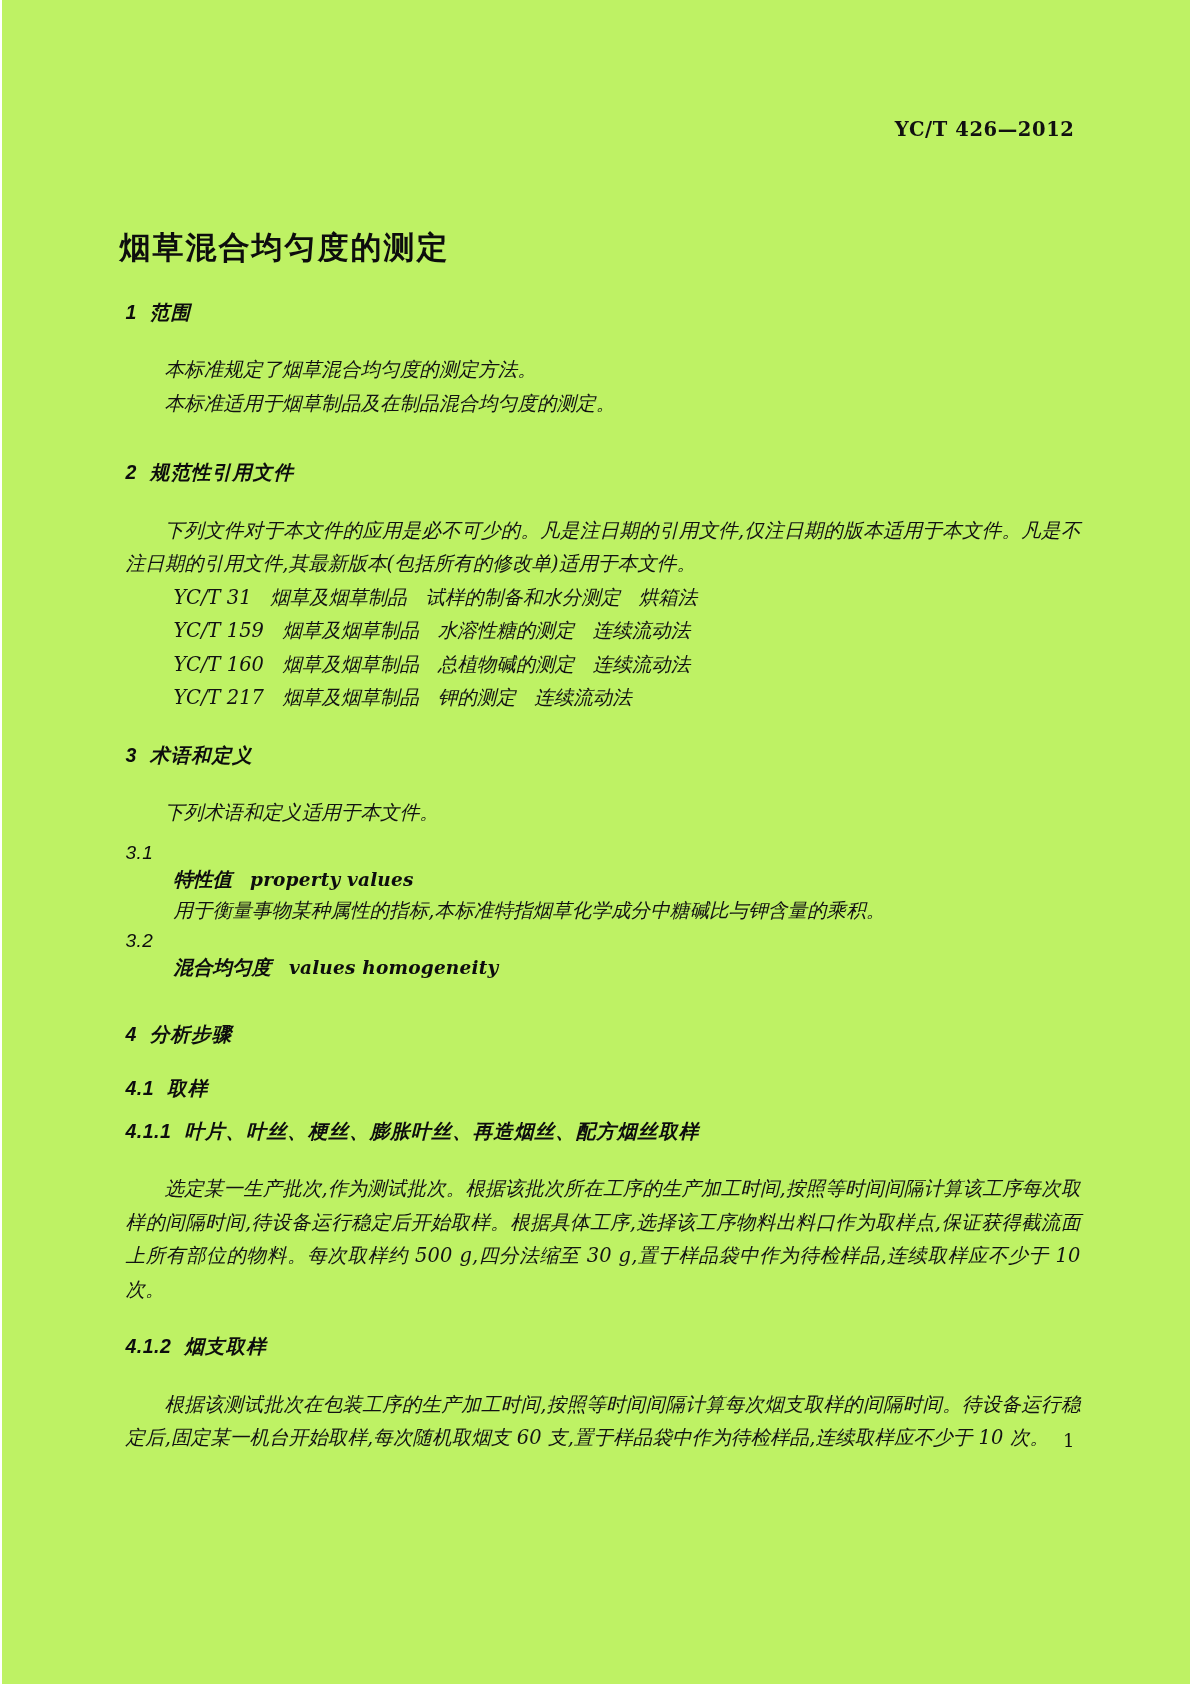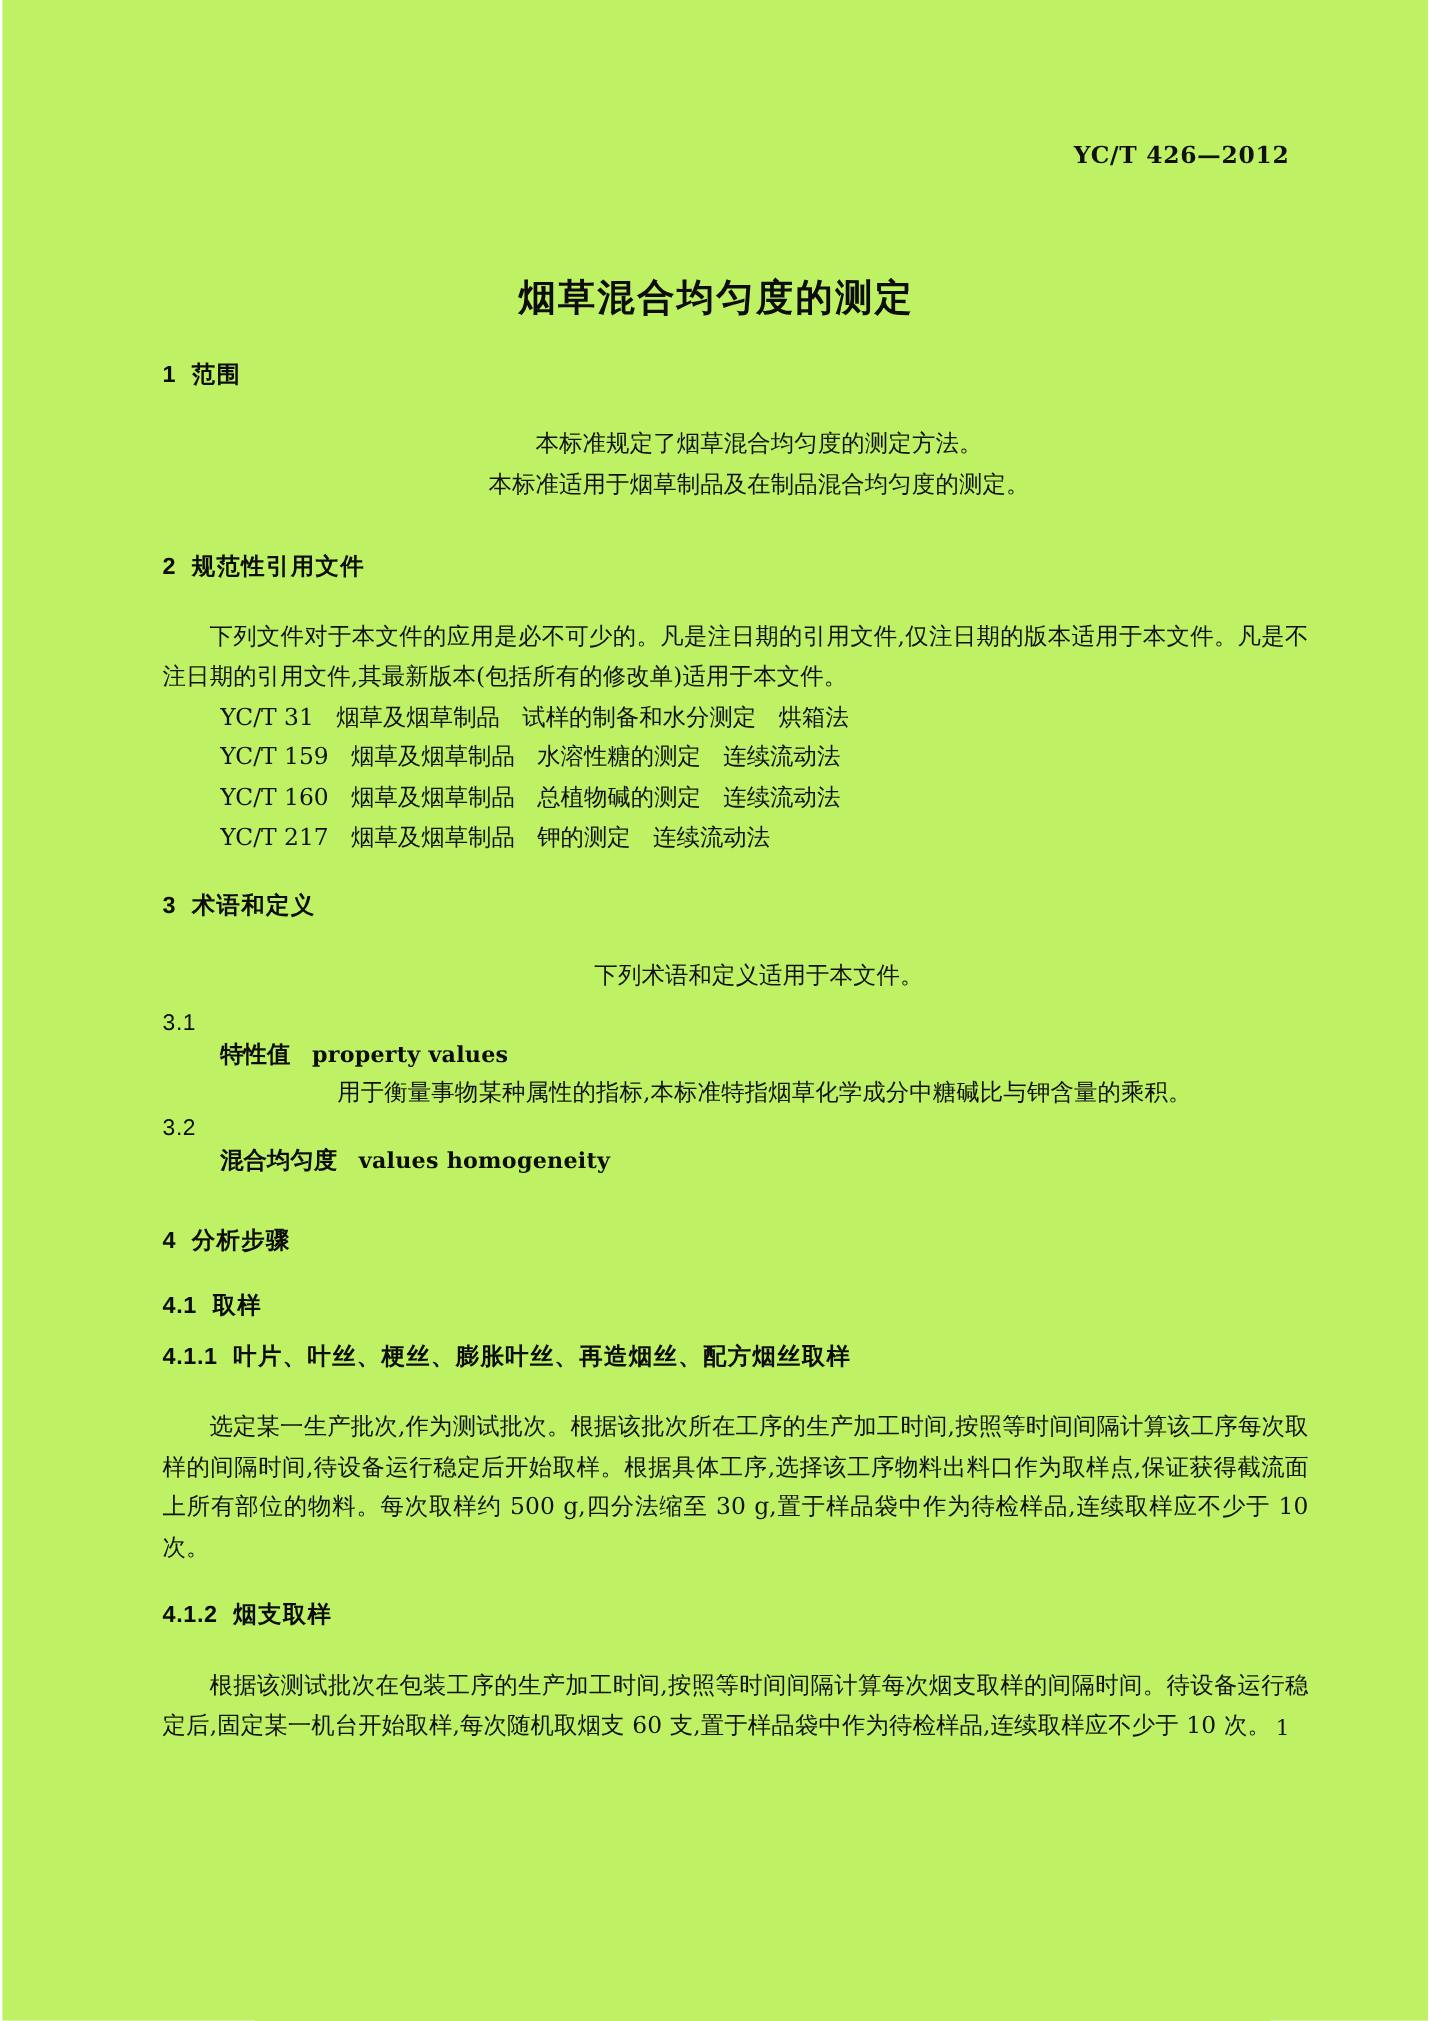--- a/index.html
+++ b/index.html
@@ -41,34 +41,35 @@
     letter-spacing: 0.6px;
     color: #111;
   }
 
   
   .doc-title {
     position: absolute;
     top: 206px;
     left: 0;
     width: 955px;
-    text-align: center;
+    text-align: left;
     font-family: "Liberation Sans", "DejaVu Sans", sans-serif;
     font-weight: bold;
     font-size: 31px;
     letter-spacing: 2px;
     color: #0d0d0d;
   }
 
   
   .blocks {
     position: absolute;
     top: 300px;
-    left: 16px;
-    width: 955px;
+    left: 6px;
+    width: 955px;
+    font-style: italic;
   }
 
   .h1 {
     font-family: "Liberation Sans", "DejaVu Sans", sans-serif;
     font-weight: bold;
     font-size: 19.5px;
     letter-spacing: 1.1px;
     color: #0d0d0d;
     margin: 0;
     line-height: 1.3;
@@ -109,21 +110,21 @@
     font-family: "DejaVu Serif", serif;
     font-size: 19.5px;
     line-height: 1.72;
     color: #121212;
     margin: 0;
     text-align: justify;
     letter-spacing: 0.1px;
   }
   p.body.indent2 { text-indent: 2em; }
   p.body.hang { margin-left: 48px; }
-  p.body.nojust { text-align: center; }
+  p.body.nojust { text-align: left; }
 
   .ref-line {
     font-family: "DejaVu Serif", serif;
     font-size: 19.5px;
     line-height: 1.72;
     color: #121212;
     margin-left: 48px;
     white-space: pre;
   }
 

